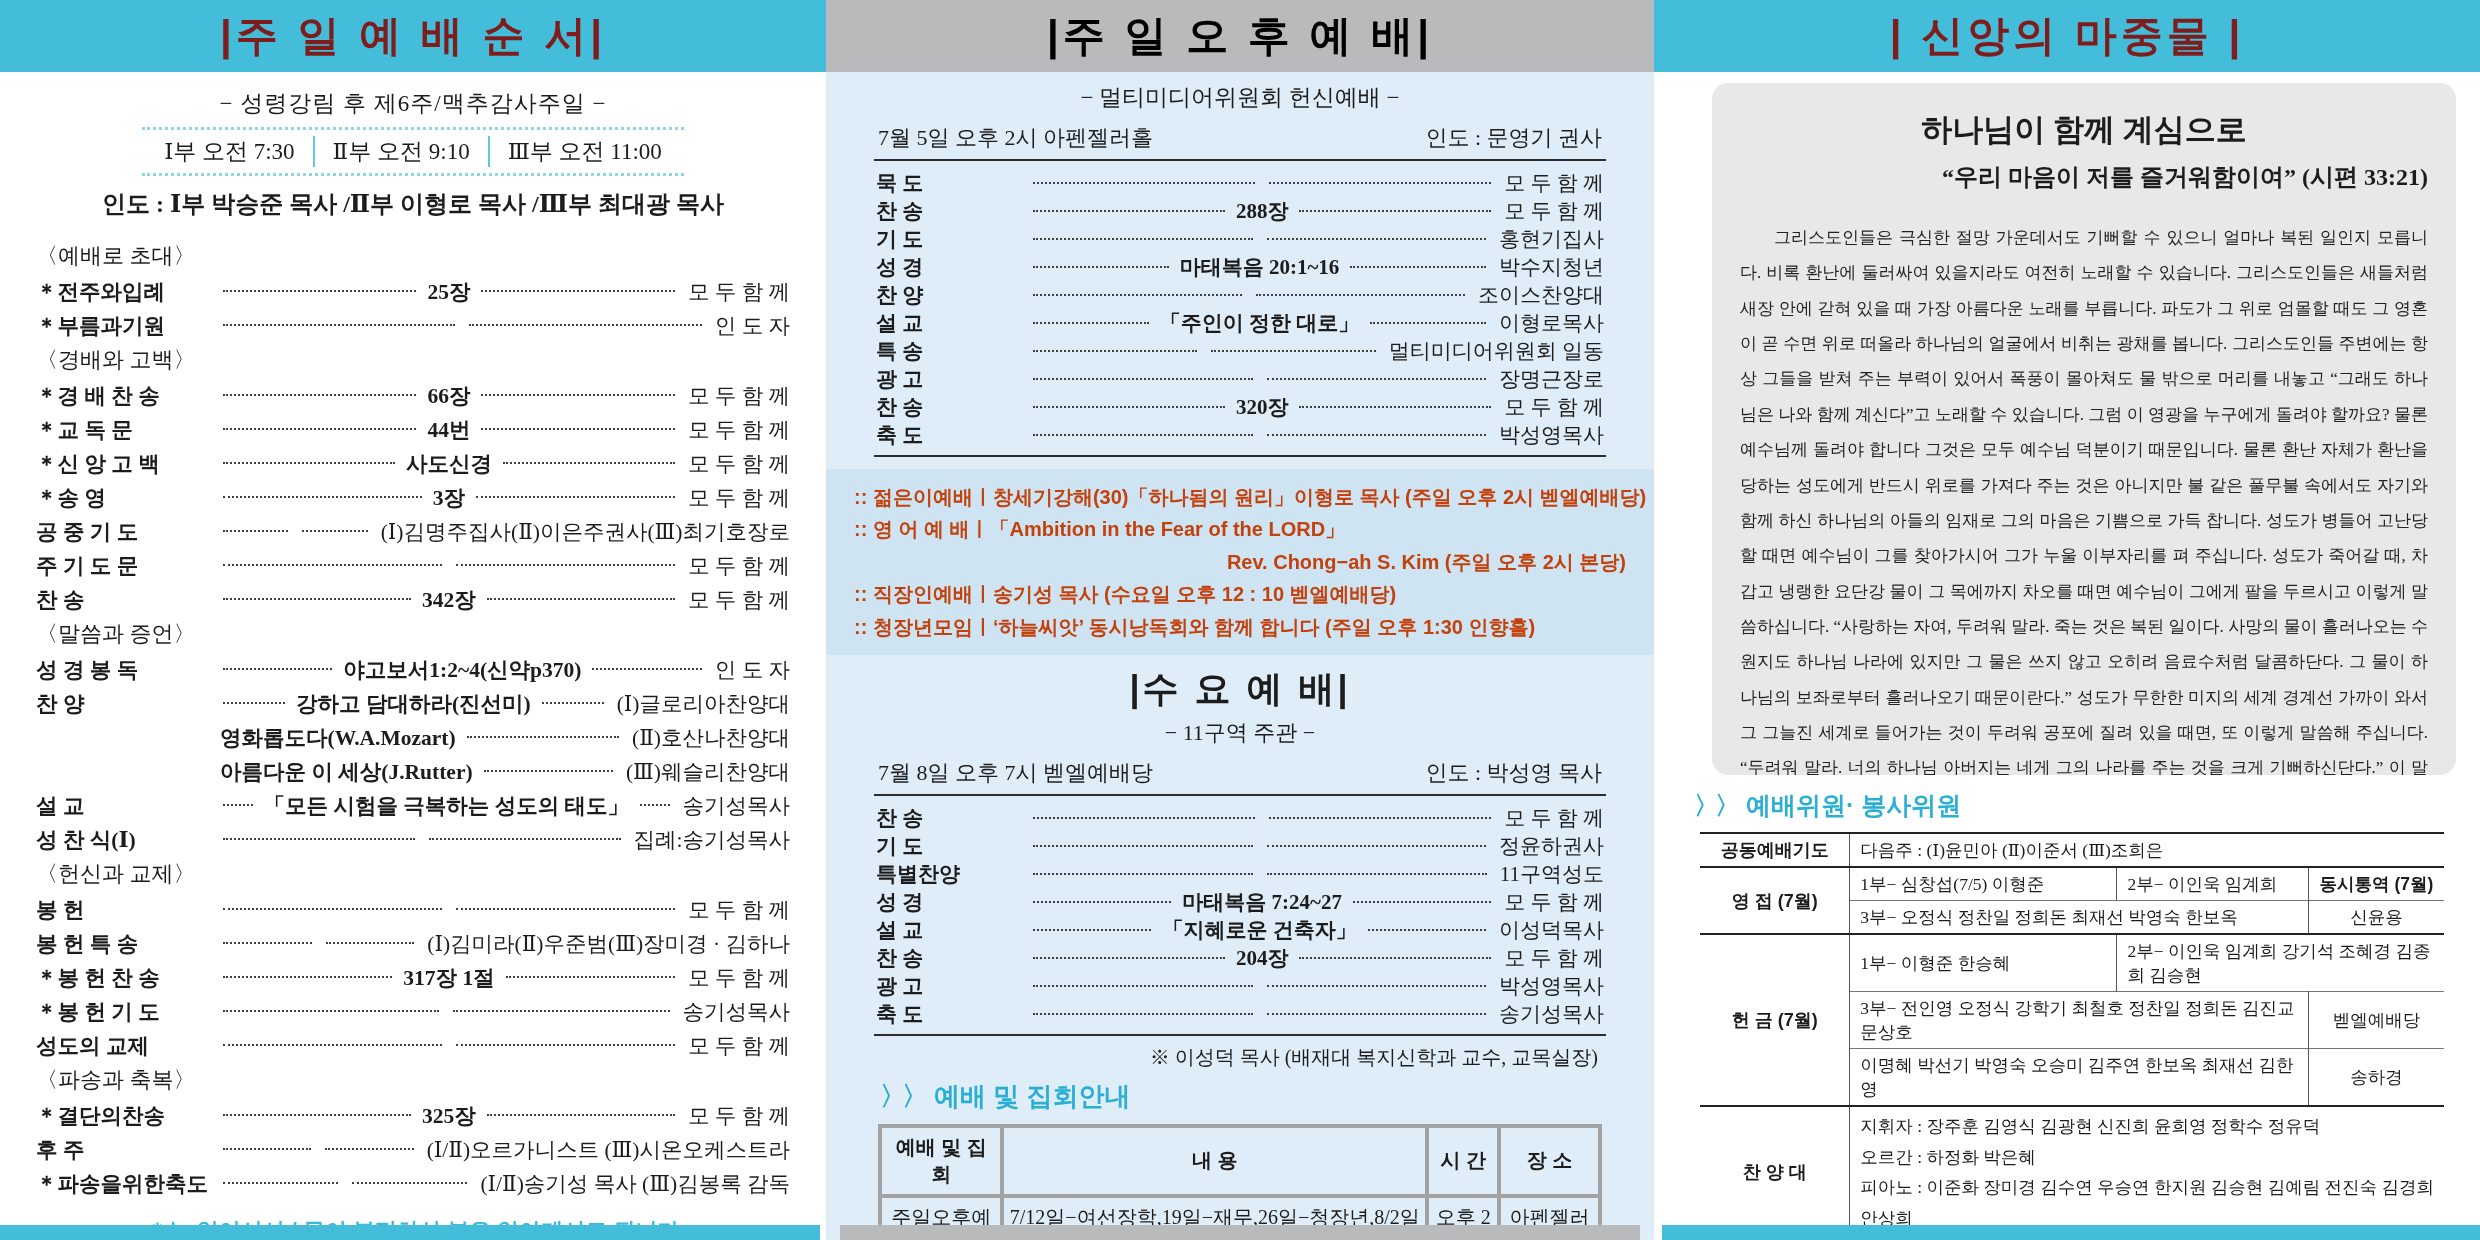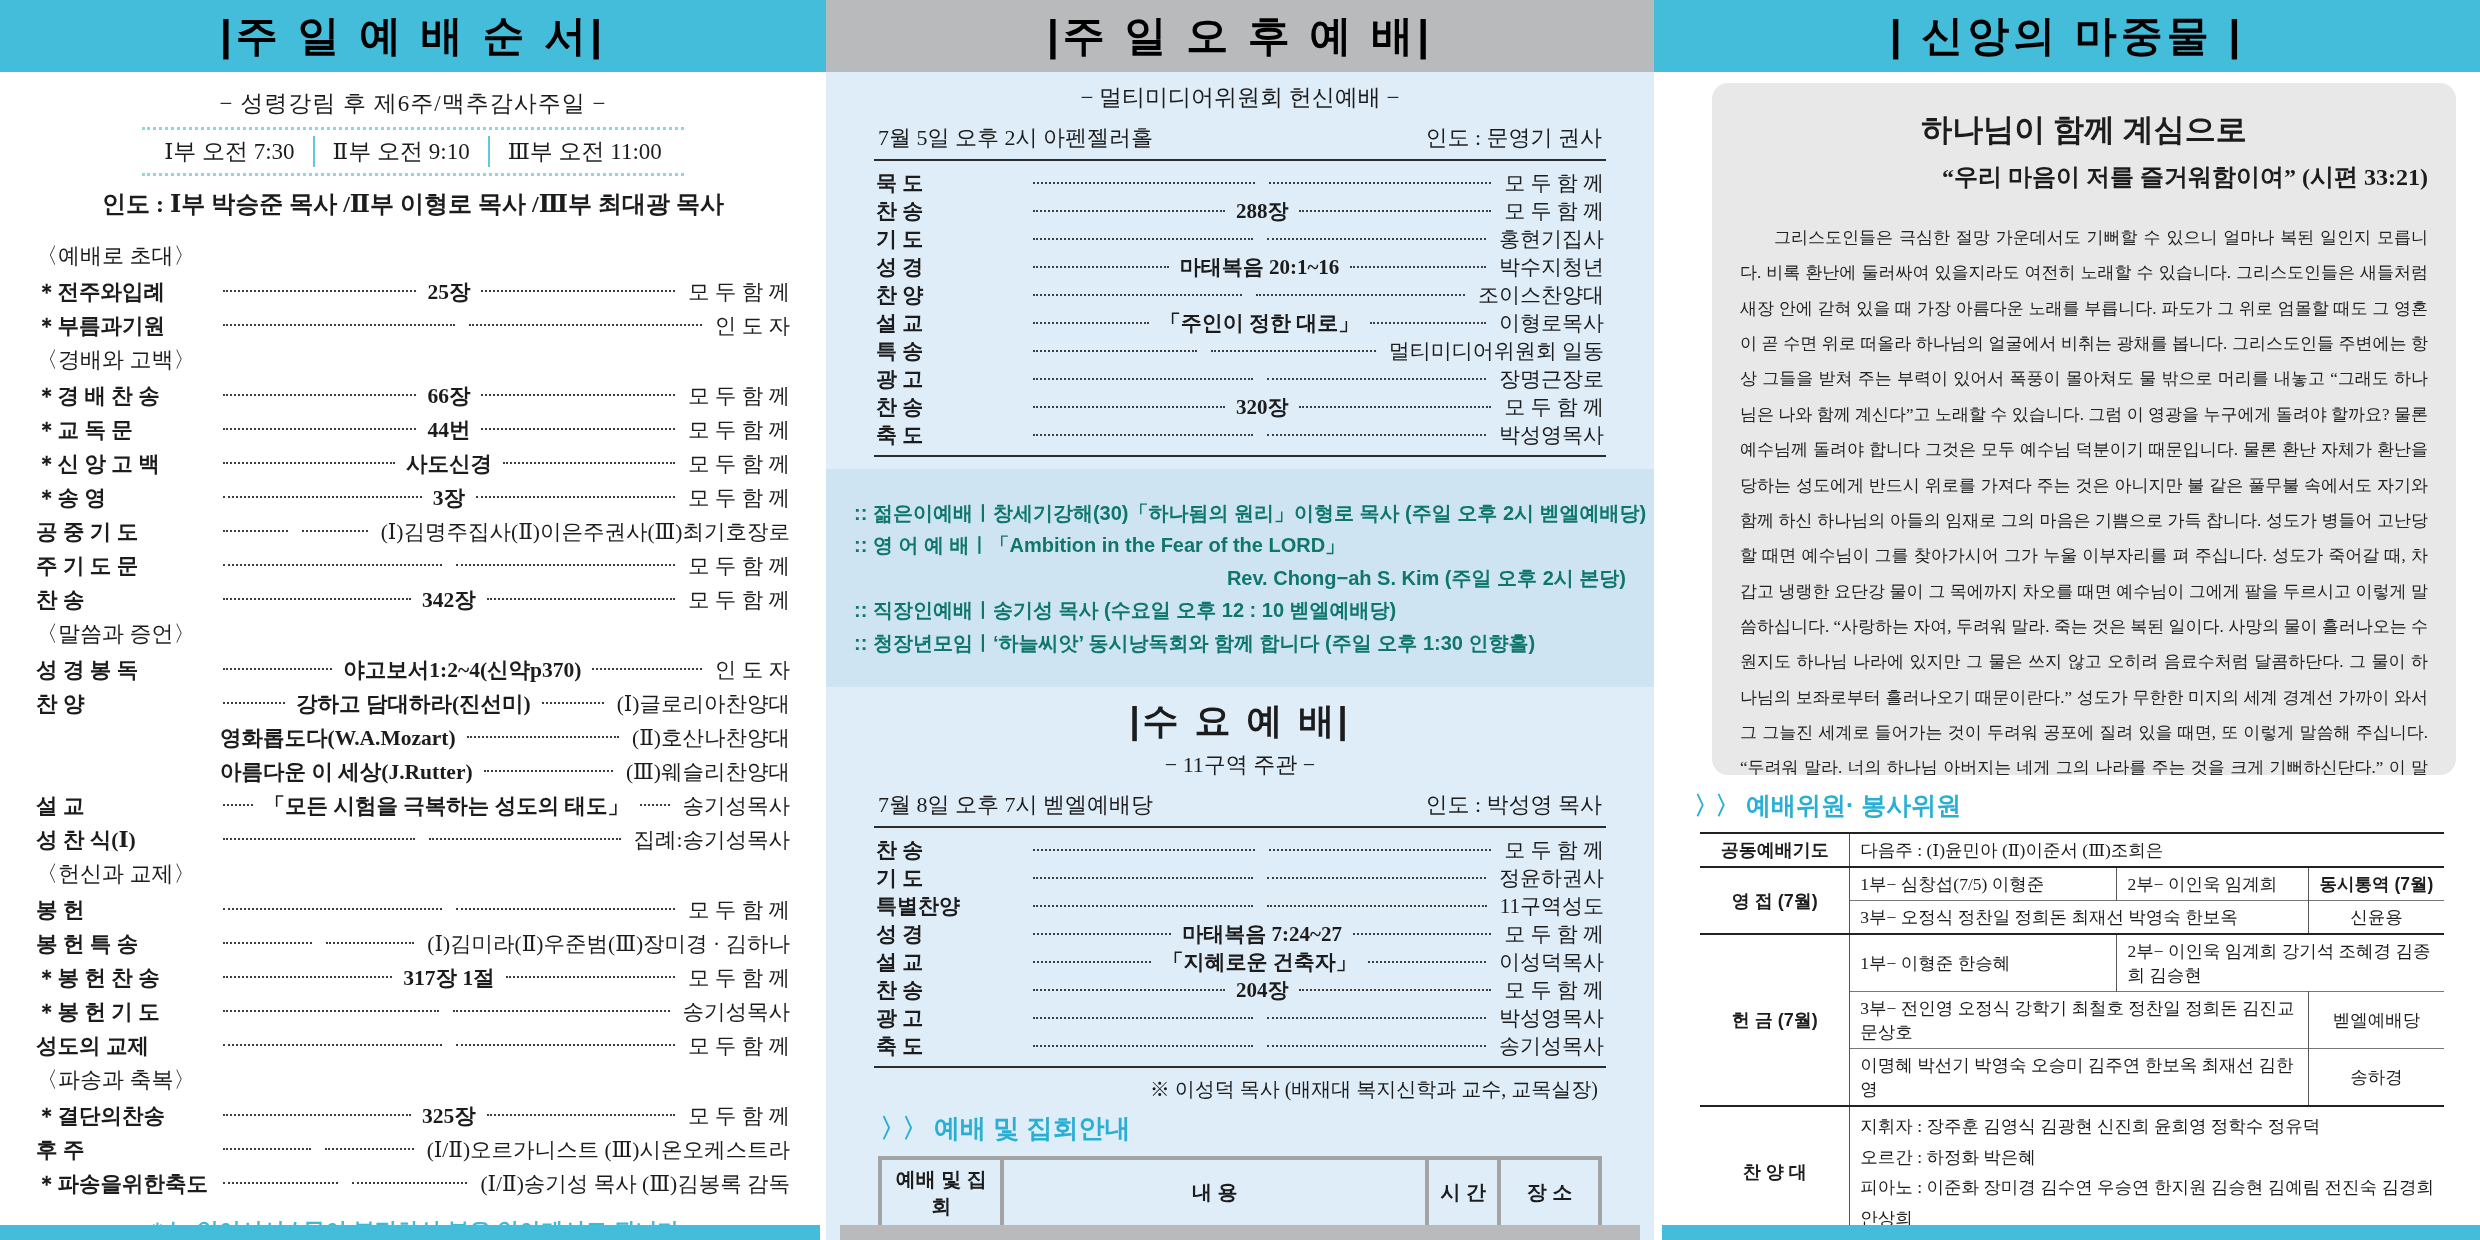--- a/index.html
+++ b/index.html
@@ -12,21 +12,21 @@
   .col { position:absolute; top:0; height:1240px; overflow:hidden; }
   #col-left  { left:0;      width:826px;  background:#ffffff; }
   #col-mid   { left:826px;  width:828px;  background:#dfedf8; }
   #col-right { left:1654px; width:826px;  background:#ffffff; }
 
   .header-bar { height:72px; display:flex; align-items:center; justify-content:center; }
   .header-bar.cyan { background:#43bdd9; }
   .header-bar.gray { background:#b9babb; }
   .header-title {
     font-family:"Liberation Sans","DejaVu Sans",sans-serif;
-    font-weight:bold; font-size:42px; letter-spacing:4px; color:#000000;
+    font-weight:bold; font-size:42px; letter-spacing:4px; color:#7f1d1d;
   }
   .header-bar.gray .header-title { color:#000000; }
 
   .bottom-bar { position:absolute; bottom:0; height:15px; }
   .bottom-bar.cyan { background:#43bdd9; }
   .bottom-bar.gray { background:#b9babb; }
   #bb-left  { left:0px;  width:820px; }
   #bb-mid   { left:14px; width:800px; }
   #bb-right { left:8px;  width:818px; }
 
@@ -55,23 +55,23 @@
   
   .mp-sub { text-align:center; font-size:23px; margin-top:10px; }
   .mp-info { display:flex; justify-content:space-between; align-items:baseline;
              padding:0 52px; font-size:22px; margin-top:10px; }
   .mp-rule { border-bottom:2.2px solid #2d2d2d; margin:6px 48px 8px; }
   .mp-body { padding:0 50px; }
   .mp-body .row { height:28px; font-size:21px; }
   .mp-body .row .lbl { flex:0 0 150px; }
 
   .announce {
-    background:#cfe4f2; margin-top:12px; padding:28px 28px;
+    background:#cfe4f2; margin-top:12px; padding:12px 28px;
     font-family:"Liberation Sans","DejaVu Sans",sans-serif;
-    font-weight:bold; font-size:20px; line-height:1.62; color:#0f766e;
+    font-weight:bold; font-size:20px; line-height:1.62; color:#c2410c;
   }
   .a-line { display:flex; justify-content:space-between; }
   .a-line span { white-space:nowrap; }
 
   .wed-title { text-align:center; font-family:"Liberation Sans","DejaVu Sans",sans-serif;
                font-weight:bold; font-size:36px; margin-top:10px; letter-spacing:3px; }
   .wed-sub { text-align:center; font-size:22px; margin-top:4px; }
 
   .mp-note { text-align:right; padding-right:56px; font-size:20px; margin-top:4px; }
 

